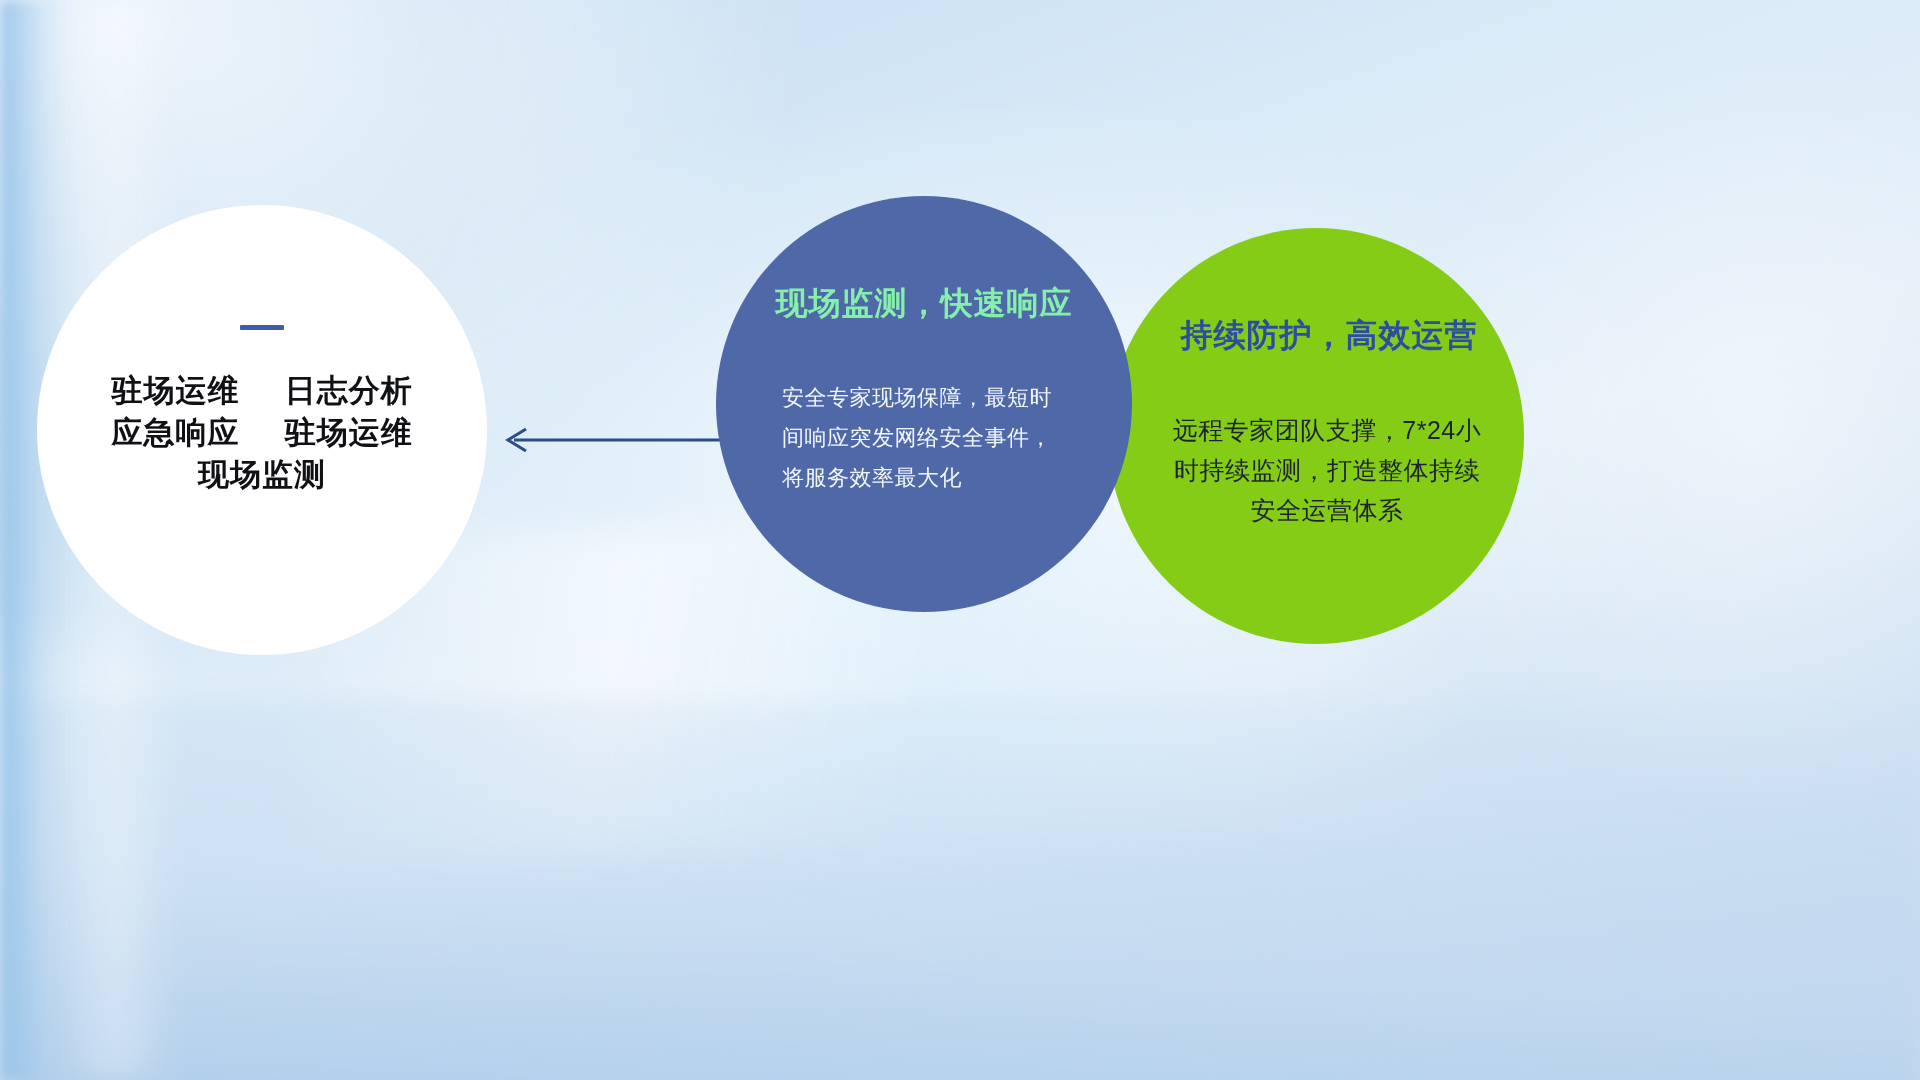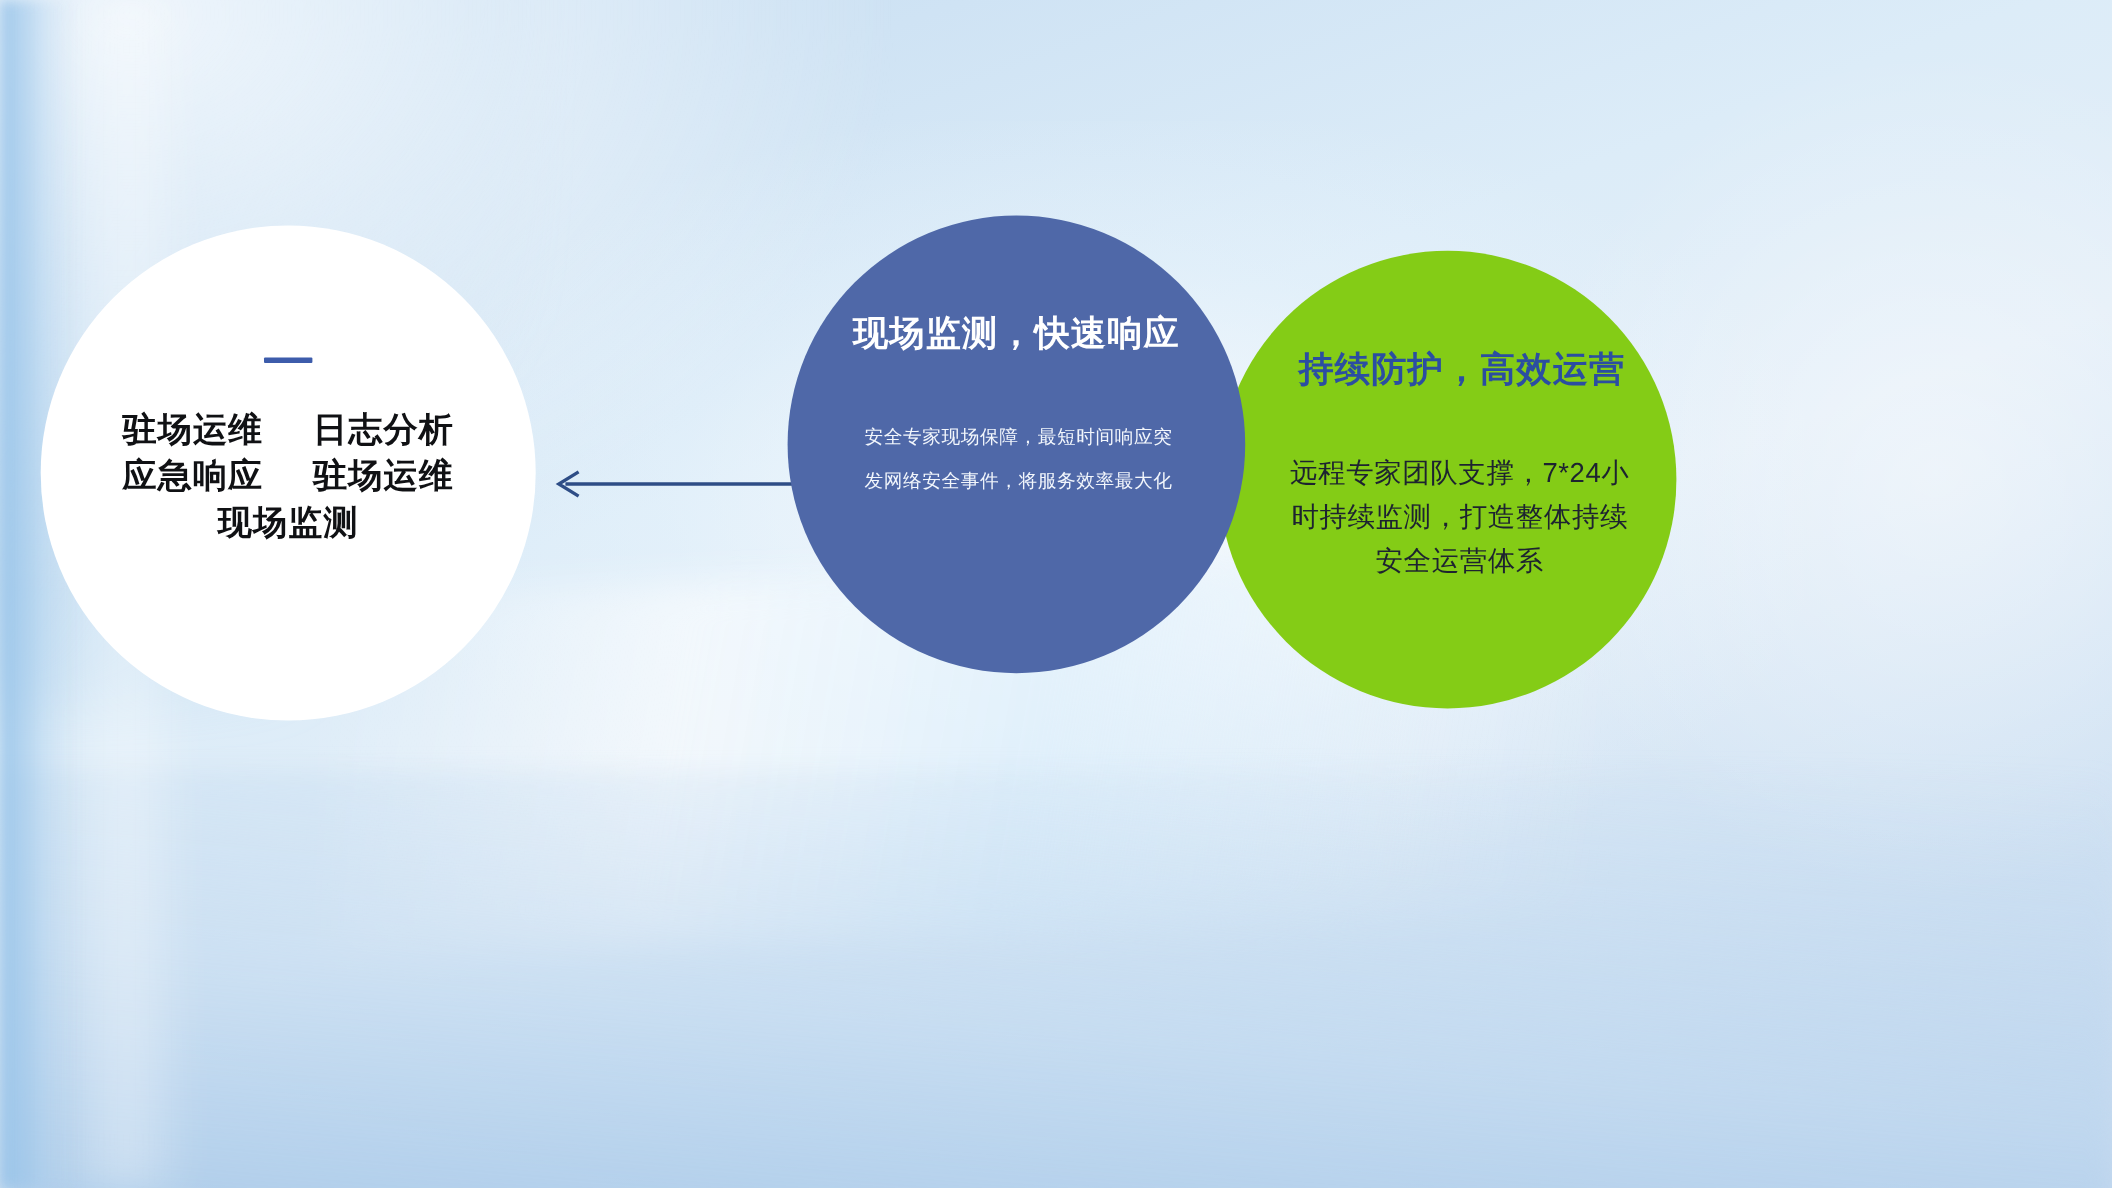--- a/index.html
+++ b/index.html
@@ -96,26 +96,26 @@
   }
   .left-line .gap{display:inline-block;width:26px;}
 
   
   #circle-middle .inner{
     position:absolute;left:0;top:0;width:100%;height:100%;
     display:flex;flex-direction:column;align-items:center;
     padding-top:86px;box-sizing:border-box;
   }
   .mid-title{
-    font-size:32px;font-weight:bold;color:#ffffff;letter-spacing:1px;
+    font-size:32px;font-weight:bold;color:#86efac;letter-spacing:1px;
     white-space:nowrap;
   }
   .mid-body{
-    margin-top:52px;width:284px;text-align:right;
-    font-size:17px;line-height:40px;color:#f2f6fc;letter-spacing:.5px;
+    margin-top:52px;width:284px;text-align:left;
+    font-size:22px;line-height:40px;color:#f2f6fc;letter-spacing:.5px;
   }
 
   
   #circle-right .inner{
     position:absolute;left:0;top:0;width:100%;height:100%;
     display:flex;flex-direction:column;align-items:center;
     padding-top:86px;box-sizing:border-box;
   }
   .right-title{
     font-size:32px;font-weight:bold;color:#2b4ea1;letter-spacing:1px;

